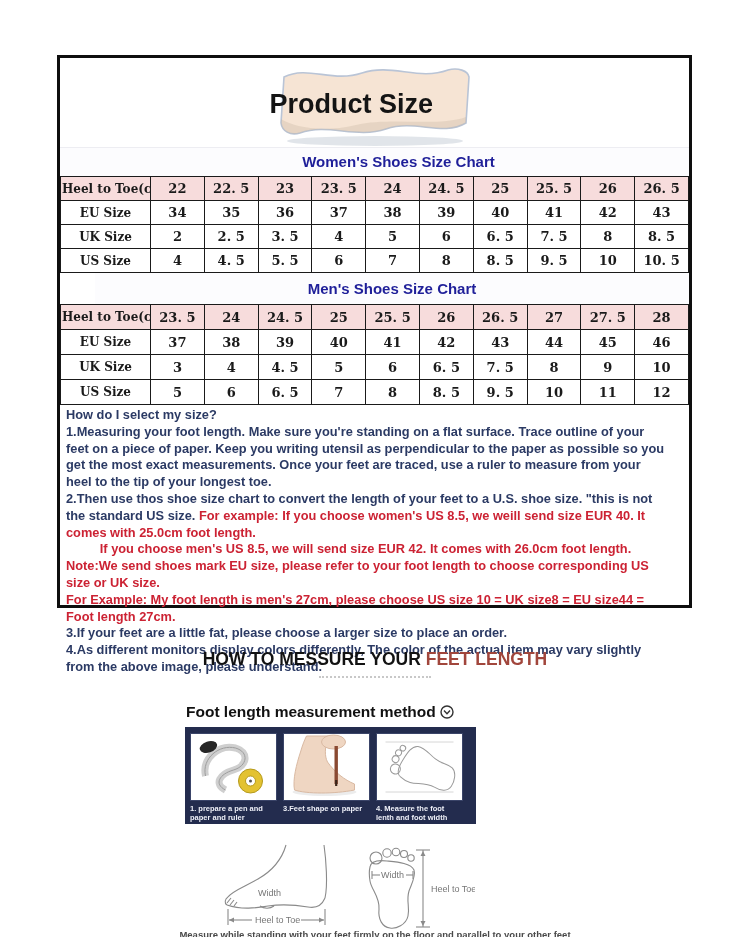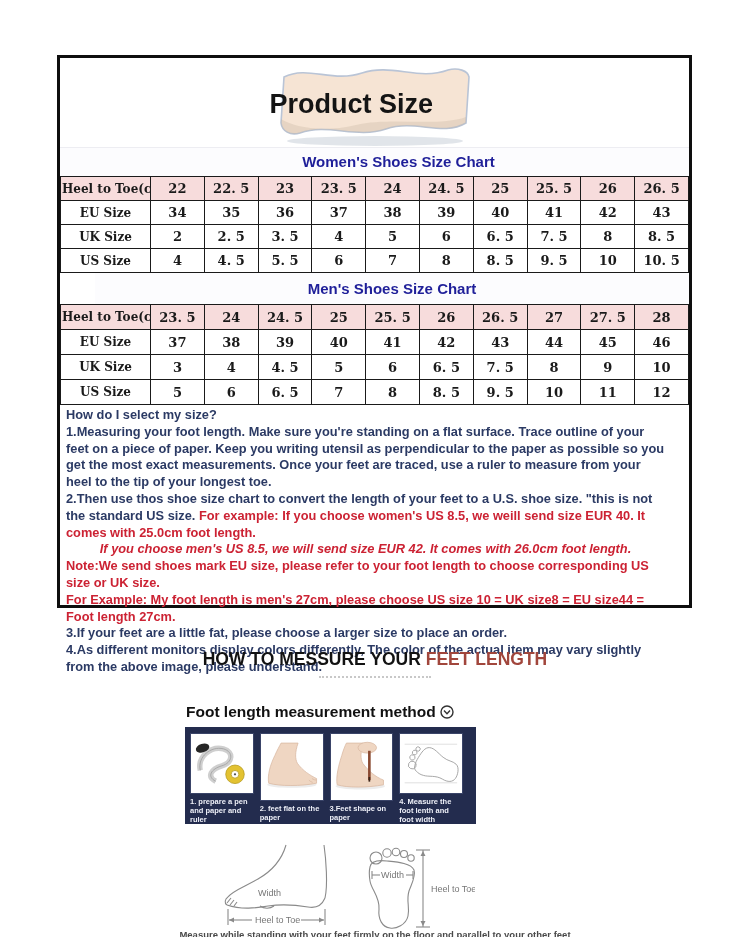--- a/index.html
+++ b/index.html
@@ -37,21 +37,21 @@
   table.size-table tr{height:24px;}
   table.size-table.men tr{height:25px;}
   table.size-table tr.head td{background:#f7dcdc;}
   table.size-table td.label{font-size:12px;}
   
   .notes{
     padding:2px 24px 0 6px;color:#2b3a64;font-weight:bold;
     font-size:12.8px;line-height:16.8px;text-align:left;
   }
   .notes .red{color:#cc2233;}
-  .notes .center{text-align:center;font-style:italic;}
+  .notes .center{text-align:center;}
   
   .measure-heading{
     position:absolute;top:649px;left:0;width:750px;text-align:center;
     font-size:17.5px;font-weight:bold;color:#121212;
   }
   .measure-heading .red{color:#a1463c;text-align:right;}
   .dotted-divider{
     position:absolute;top:676px;left:50%;transform:translateX(-50%);
     width:112px;height:0;border-bottom:2px dotted #c8c8c8;
   }
@@ -269,31 +269,20 @@
       <svg viewBox="0 0 80 66">
         <path d="M12,42 C8,24 26,10 42,14 C56,18 54,32 40,36 C26,40 20,50 32,56" fill="none" stroke="#cfcfcf" stroke-width="7"></path>
         <path d="M12,42 C8,24 26,10 42,14 C56,18 54,32 40,36 C26,40 20,50 32,56" fill="none" stroke="#9d9d9d" stroke-width="1"></path>
         <ellipse cx="15" cy="13" rx="9" ry="5.5" fill="#262626" transform="rotate(-18 15 13)"></ellipse>
         <circle cx="57" cy="47" r="12" fill="#e3c231" stroke="#b59a1d"></circle>
         <circle cx="57" cy="47" r="5" fill="#ffffff" stroke="#b59a1d"></circle>
         <circle cx="57" cy="47" r="1.5" fill="#555"></circle>
       </svg>
     </div>
     <div class="step-caption">1. prepare a pen and paper and ruler</div>
-  </div>
-  <div class="step">
-    <div class="step-photo">
-      <svg viewBox="0 0 80 66">
-        <ellipse cx="40" cy="56" rx="32" ry="4" fill="#ececec"></ellipse>
-        <path d="M26,2 L48,2 C44,14 44,22 47,28 C54,38 64,44 72,48 L72,54 C52,58 24,58 10,54
-                 C8,44 12,30 18,18 C21,11 24,6 26,2 Z" fill="#efd6c2" stroke="#d9b9a2" stroke-width="1"></path>
-        <path d="M66,48 q3,2 6,2 M62,50 q2,2 5,3" stroke="#d9b9a2" fill="none" stroke-width="1"></path>
-      </svg>
-    </div>
-    <div class="step-caption">2. feet flat on the paper</div>
   </div>
   <div class="step">
     <div class="step-photo">
       <svg viewBox="0 0 80 66">
         <ellipse cx="38" cy="58" rx="32" ry="4" fill="#ececec"></ellipse>
         <path d="M20,2 L42,2 C38,14 38,22 41,28 C48,38 58,46 68,50 L68,56 C48,60 20,60 8,56
                  C6,46 10,30 14,18 C16,11 18,6 20,2 Z" fill="#efd6c2" stroke="#d9b9a2" stroke-width="1"></path>
         <ellipse cx="47" cy="8" rx="12" ry="7" fill="#efd6c2" stroke="#d9b9a2"></ellipse>
         <rect x="48" y="12" width="3.4" height="38" fill="#8a4a32"></rect>
         <rect x="48.6" y="46" width="2.2" height="6" fill="#3a2418"></rect>

